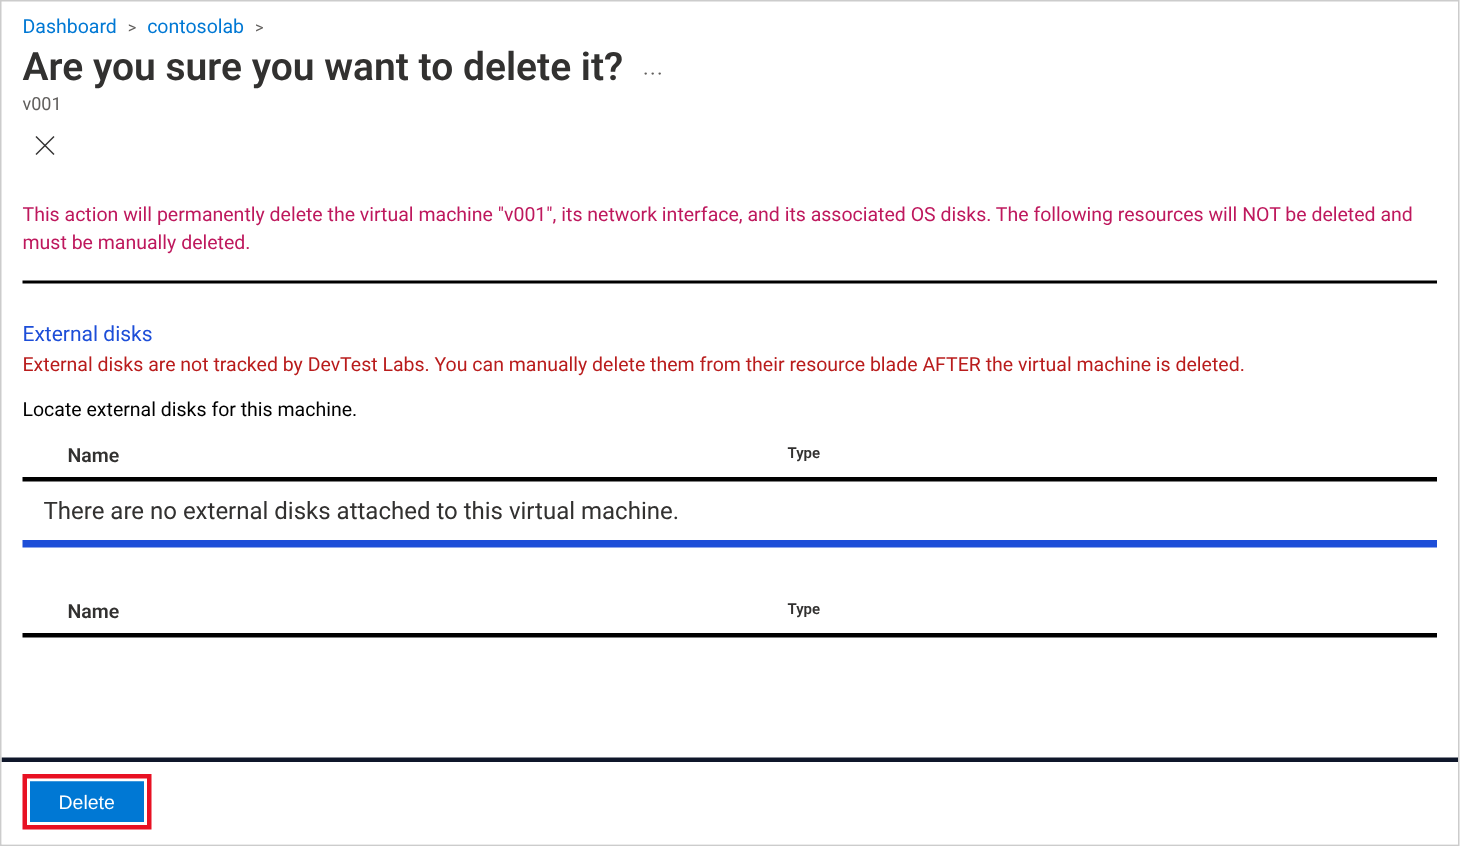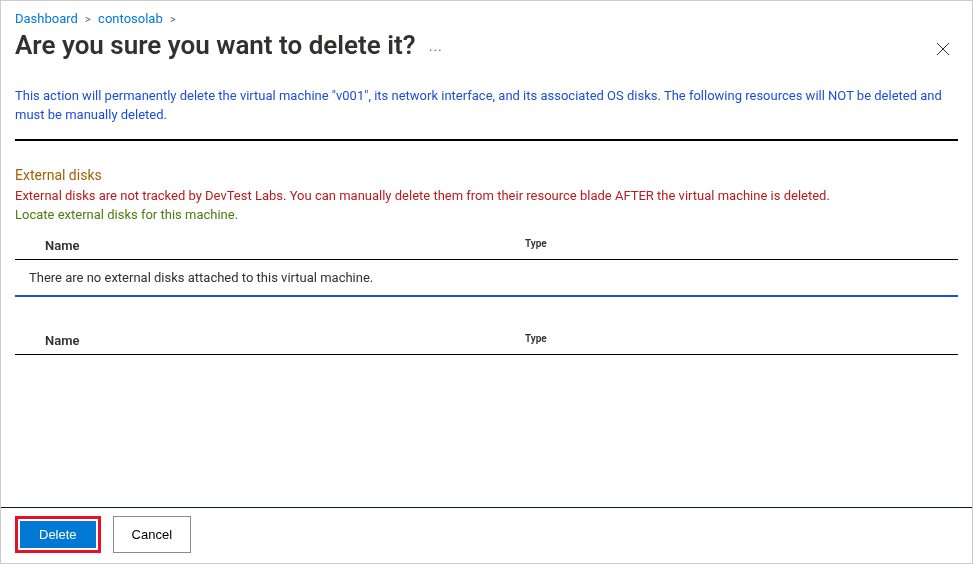--- a/index.html
+++ b/index.html
@@ -30,20 +30,21 @@
   .breadcrumb .sep {
     color: #605e5c;
     margin: 0 4px;
     font-size: 11px;
   }
   .header-row {
     display: flex;
     align-items: flex-start;
     justify-content: space-between;
     padding: 0 14px;
+    flex-direction: column;
   }
   .title-block h1 {
     font-size: 26px;
     font-weight: 600;
     margin: 2px 0 0 0;
     display: inline-block;
   }
   .ellipsis {
     font-size: 14px;
     color: #605e5c;
@@ -62,79 +63,79 @@
     border: none;
     cursor: pointer;
     padding: 8px;
     margin-top: 6px;
   }
   .close-btn svg { width: 14px; height: 14px; }
   .warning {
     padding: 20px 14px 14px 14px;
     font-size: 13px;
     line-height: 1.45;
-    color: #1d4ed8;
+    color: #be185d;
   }
   .hr-thick {
     border: none;
     border-top: 2px solid #000000;
     margin: 0 14px 26px 14px;
   }
   .section {
     padding: 0 14px;
     margin-bottom: 30px;
   }
   .section-title {
     font-size: 14px;
-    color: #a16207;
+    color: #1d4ed8;
     margin: 12px 0 4px 0;
   }
   .section-desc {
     font-size: 13px;
     color: #b91c1c;
     margin: 0;
     line-height: 1.4;
   }
   .link {
-    color: #4d7c0f;
+    color: #000000;
     text-decoration: none;
     cursor: pointer;
     display: inline-block;
-    margin-top: 2px;
+    margin-top: 13px;
   }
   .tbl {
     margin-top: 10px;
   }
   .tbl-head {
     display: flex;
-    border-bottom: 1px solid #000000;
+    border-bottom: 3px solid #000000;
     padding: 6px 0 6px 30px;
   }
   .tbl-head .col-name {
     flex: 0 0 480px;
     font-weight: 600;
     font-size: 13px;
   }
   .tbl-head .col-type {
     font-weight: 600;
     font-size: 10px;
   }
   .tbl-empty {
     padding: 10px 0 10px 14px;
-    font-size: 13px;
-    border-bottom: 2px solid #1d4ed8;
+    font-size: 16px;
+    border-bottom: 5px solid #1d4ed8;
     color: #323130;
   }
   .footer {
     position: absolute;
     left: 0;
     right: 0;
     bottom: 0;
     padding: 8px 14px 10px 14px;
-    border-top: 1px solid #0f172a;
+    border-top: 3px solid #0f172a;
     background: #ffffff;
     display: flex;
     gap: 12px;
   }
   .btn {
     font-size: 13px;
     padding: 5px 18px;
     border: 1px solid #8a8886;
     background: #ffffff;
     cursor: pointer;
@@ -160,20 +161,21 @@
     <a>Dashboard</a>
     <span class="sep">&gt;</span>
     <a>contosolab</a>
     <span class="sep">&gt;</span>
   </div>
 
   <div class="header-row">
     <div class="title-block">
       <h1>Are you sure you want to delete it?</h1>
       <span class="ellipsis">···</span>
+      <div class="subtitle">v001</div>
     </div>
     <button class="close-btn" aria-label="Close">
       <svg viewBox="0 0 14 14">
         <line x1="1" y1="1" x2="13" y2="13" stroke="#323130" stroke-width="1"></line>
         <line x1="13" y1="1" x2="1" y2="13" stroke="#323130" stroke-width="1"></line>
       </svg>
     </button>
   </div>
 
   <div class="warning">This action will permanently delete the virtual machine "v001", its network interface, and its associated OS disks. The following resources will NOT be deleted and must be manually deleted.</div>
@@ -199,16 +201,15 @@
         <div class="col-name">Name</div>
         <div class="col-type">Type</div>
       </div>
     </div>
   </div>
 
   <div class="footer">
     <span class="highlight-delete">
       <button class="btn btn-primary">Delete</button>
     </span>
-    <button class="btn">Cancel</button>
   </div>
 
 </div>
 
 </body></html>

